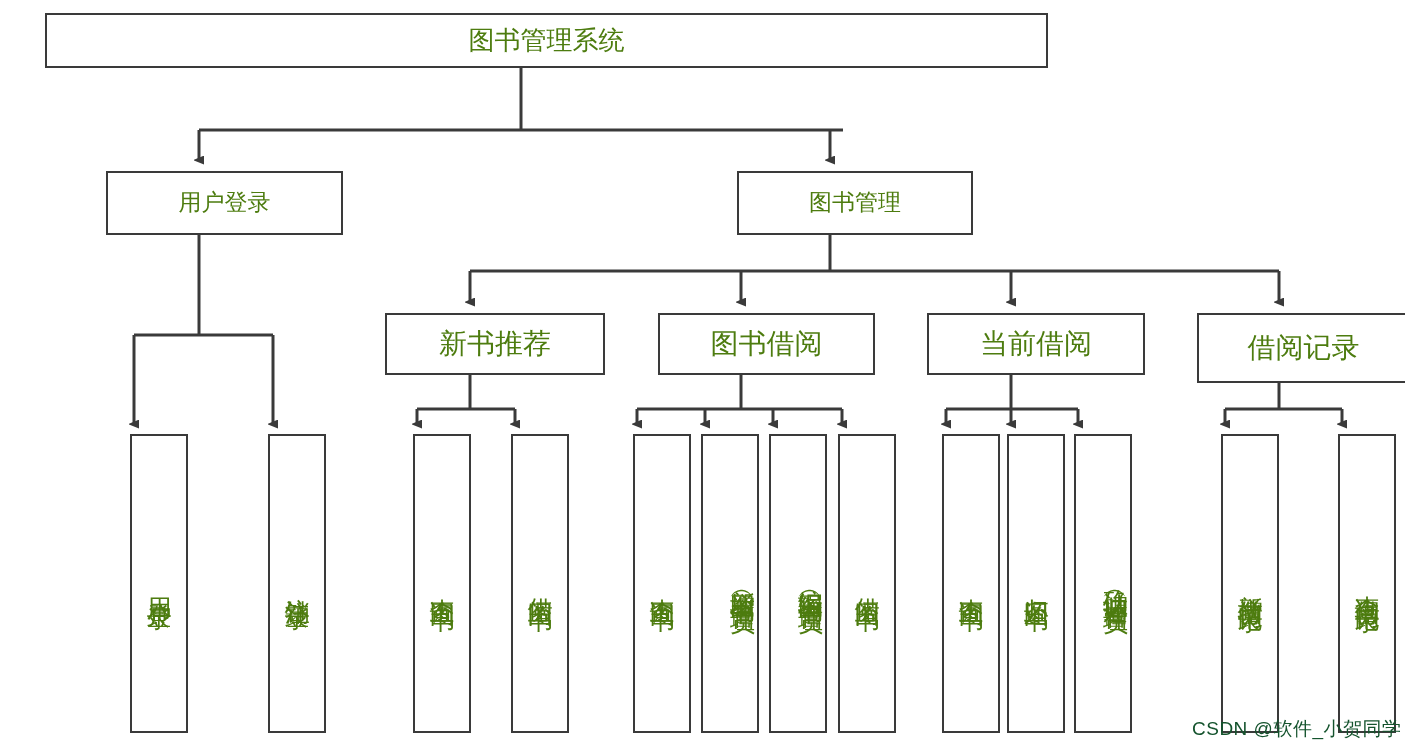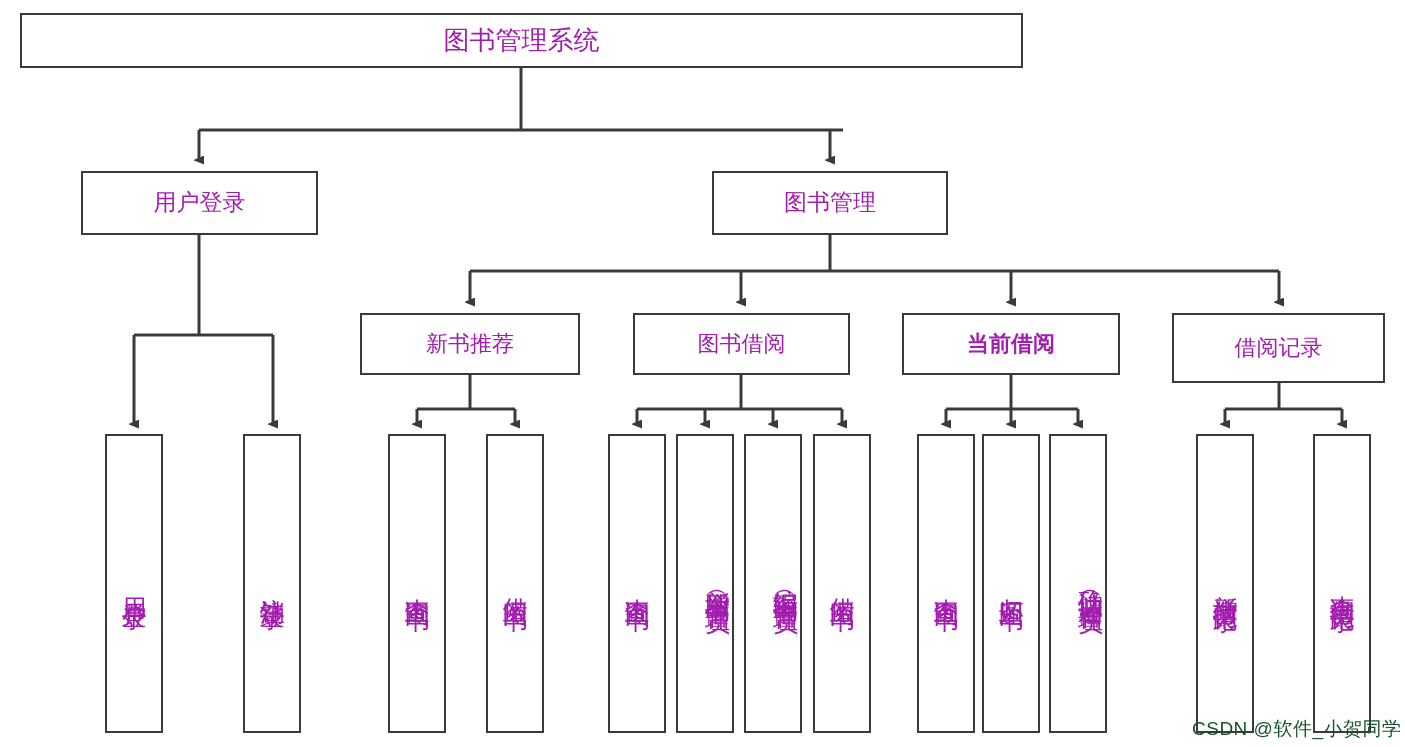--- a/index.html
+++ b/index.html
@@ -24,31 +24,32 @@
     pointer-events: none;
   }
   .node {
     position: absolute;
     box-sizing: border-box;
     background: #ffffff;
     border: 2.5px solid #3a3a3a;
     display: flex;
     align-items: center;
     justify-content: center;
-    color: #a21caf;
+    color: #4d7c0f;
     line-height: 1.18;
+    margin-left: 25px;
   }
   .node.root {
     font-size: 26px;
   }
   .node.level1 {
     font-size: 23px;
   }
   .node.level2 {
-    font-size: 22px;
+    font-size: 28px;
   }
   .node.leaf {
     writing-mode: vertical-rl;
     text-orientation: upright;
     font-size: 25px;
     letter-spacing: 3px;
     padding-top: 6px;
     padding-bottom: 6px;
   }
   .node.leaf.long {
@@ -127,21 +128,21 @@
   <div class="node level1" style="left:712px; top:171px; width:236px; height:64px;">
     <span>图书管理</span>
   </div>
 
   <div class="node level2" style="left:360px; top:313px; width:220px; height:62px;">
     <span>新书推荐</span>
   </div>
   <div class="node level2" style="left:633px; top:313px; width:217px; height:62px;justify-content:center;">
     <span>图书借阅</span>
   </div>
-  <div class="node level2" style="left:902px; top:313px; width:218px; height:62px;font-weight:bold;">
+  <div class="node level2" style="left:902px; top:313px; width:218px; height:62px;">
     <span>当前借阅</span>
   </div>
   <div class="node level2" style="left:1172px; top:313px; width:213px; height:70px;justify-content:center;">
     <span>借阅记录</span>
   </div>
 
   <div class="node leaf" style="left:105px; top:434px; width:58px; height:299px;">
     <span>用户登录</span>
   </div>
   <div class="node leaf" style="left:243px; top:434px; width:58px; height:299px;">

